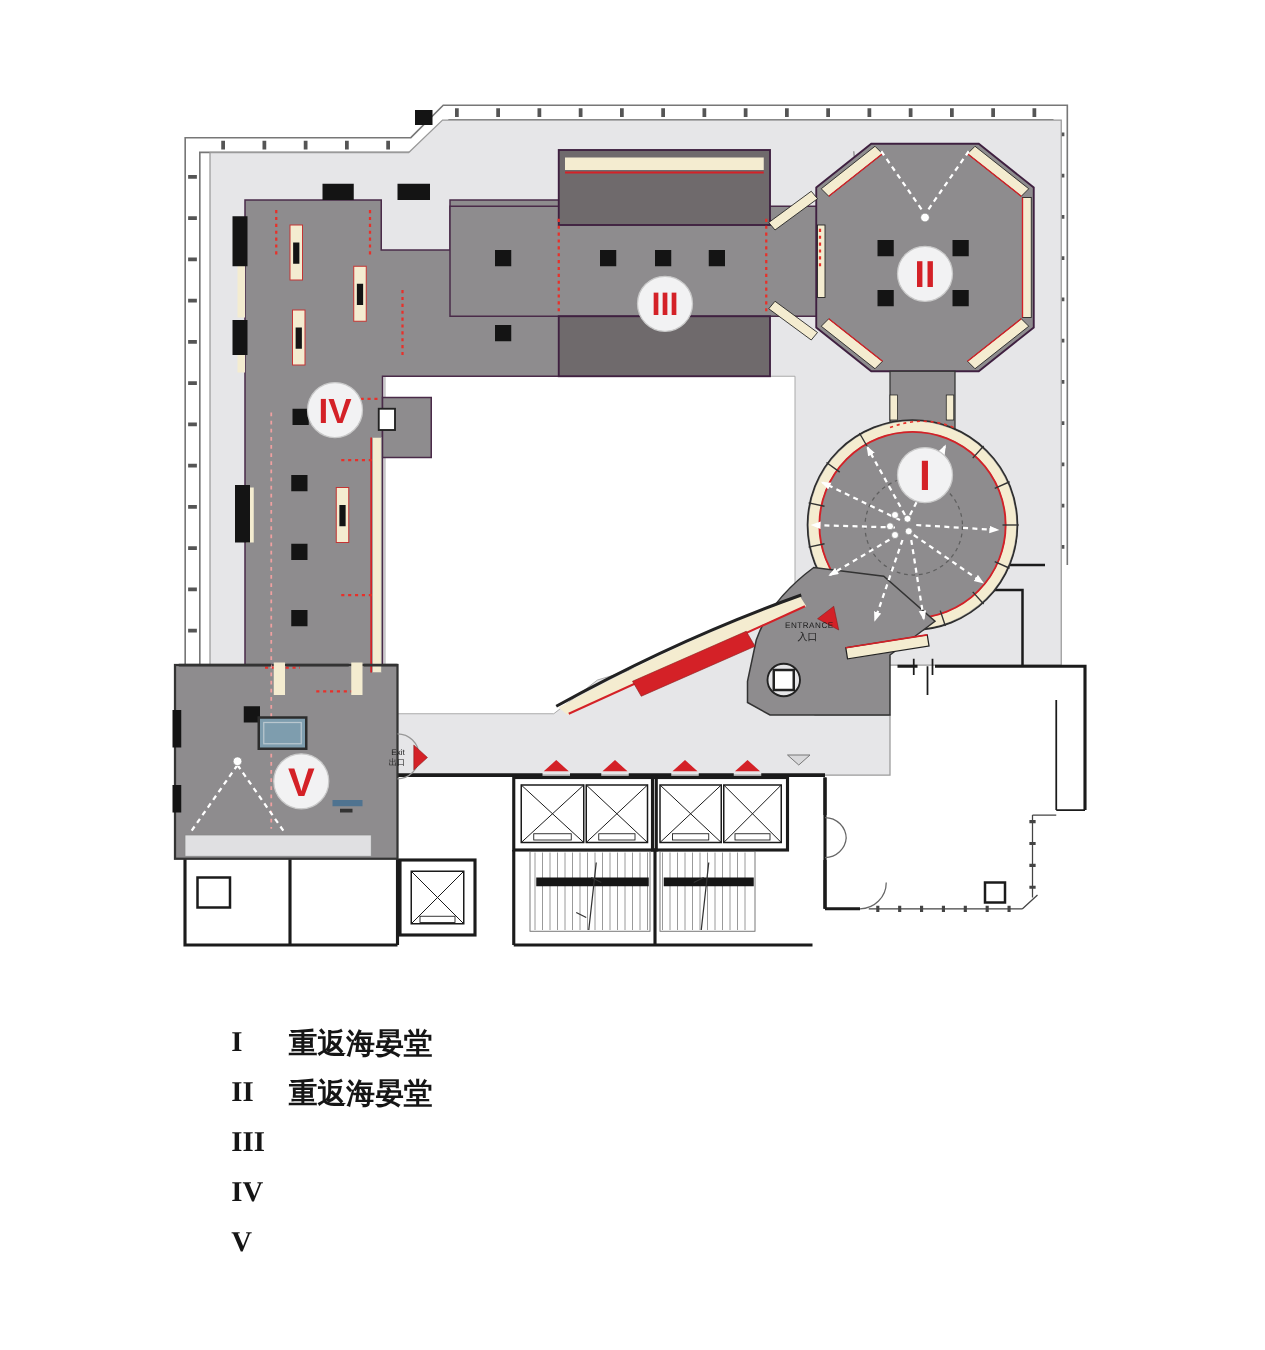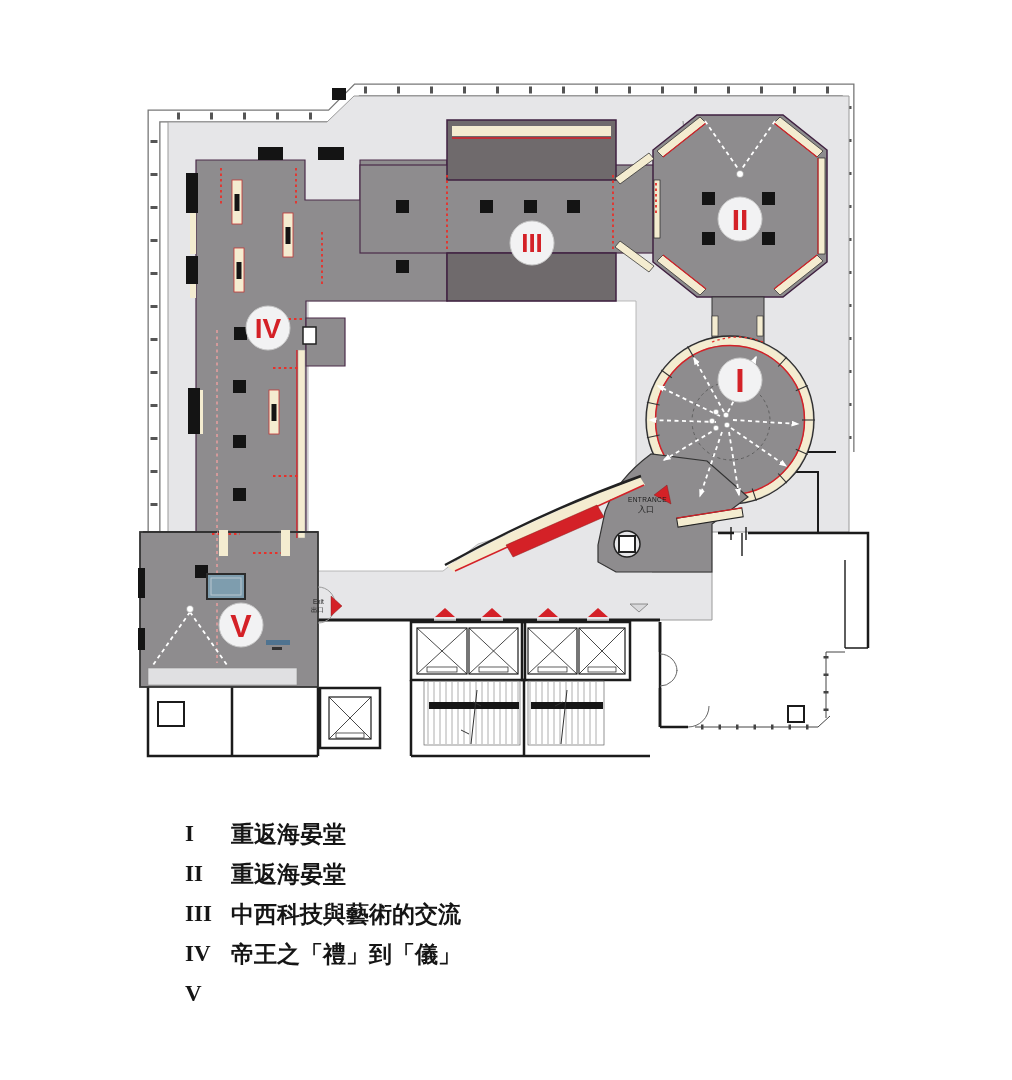--- a/index.html
+++ b/index.html
@@ -351,23 +351,21 @@
     <div class="row">
       <span class="num">I</span>
       <span class="lab">重返海晏堂</span>
     </div>
     <div class="row">
       <span class="num">II</span>
       <span class="lab">重返海晏堂</span>
     </div>
     <div class="row">
       <span class="num">III</span>
-      <span class="lab">中西科技與藝術的交流</span>
     </div>
     <div class="row">
       <span class="num">IV</span>
-      <span class="lab">帝王之「禮」到「儀」</span>
     </div>
     <div class="row">
       <span class="num">V</span>
     </div>
   </div>
 </div>
 
 </body></html>

